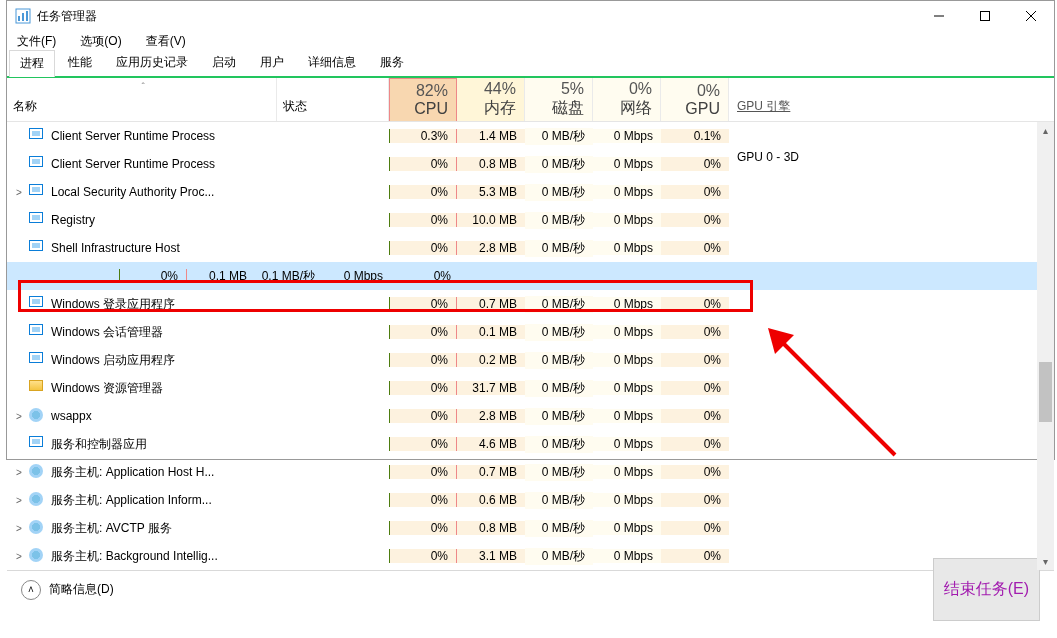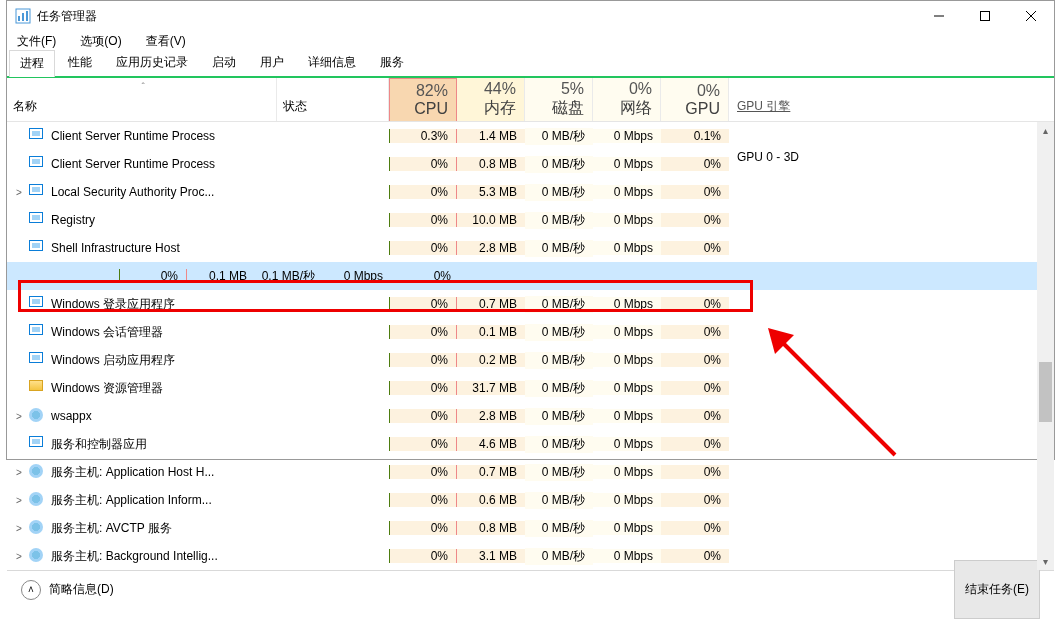--- a/index.html
+++ b/index.html
@@ -51,21 +51,21 @@
 
 .row.sel { background: #cce8ff; }
 .row.sel .metric-cell { background: #cce8ff; }
 
 .highlight-box { position: absolute; border: 3px solid #e00; pointer-events: none; }
 .arrow-svg { position: absolute; pointer-events: none; }
 
 .footer { height: 38px; border-top: 1px solid #d9d9d9; display: flex; align-items: center; padding: 0 14px; gap: 8px; }
 .footer .circ { width: 20px; height: 20px; border: 1px solid #888; border-radius: 50%; display: flex; align-items: center; justify-content: center; font-size: 10px; }
 .footer .spacer { flex: 1; }
-.end-btn { padding: 20px 10px; border: 1px solid #ccc; background: #e8e8e8; color: #000000; font-size: 12px; }
+.end-btn { padding: 20px 10px; border: 1px solid #ccc; background: #e8e8e8; color: #a21caf; font-size: 16px; }
 
 .scrollbar-stub { position: absolute; right: 0; top: 44px; bottom: 0; width: 17px; background: #f0f0f0; }
 .scroll-arrow { height: 17px; display: flex; align-items: center; justify-content: center; font-size: 10px; color: #666; background: #f0f0f0; }
 .scroll-thumb { position: absolute; left: 2px; right: 2px; top: 240px; height: 60px; background: #c2c2c2; }
 
 .icon-proc { display: inline-block; width: 14px; height: 11px; border: 1px solid #0a7dd8; background: #fff; position: relative; }
 .icon-proc::after { content: ""; position: absolute; left: 2px; top: 2px; right: 2px; bottom: 2px; background: #a2d3f6; }
 .icon-gear { display: inline-block; width: 14px; height: 14px; background: radial-gradient(circle, #7cc2e8 40%, #a2d3f6 41%); border-radius: 50%; }
 .icon-folder { display: inline-block; width: 14px; height: 11px; background: linear-gradient(#ffe08a, #f4c542); border: 1px solid #d9a421; }
 </style>

